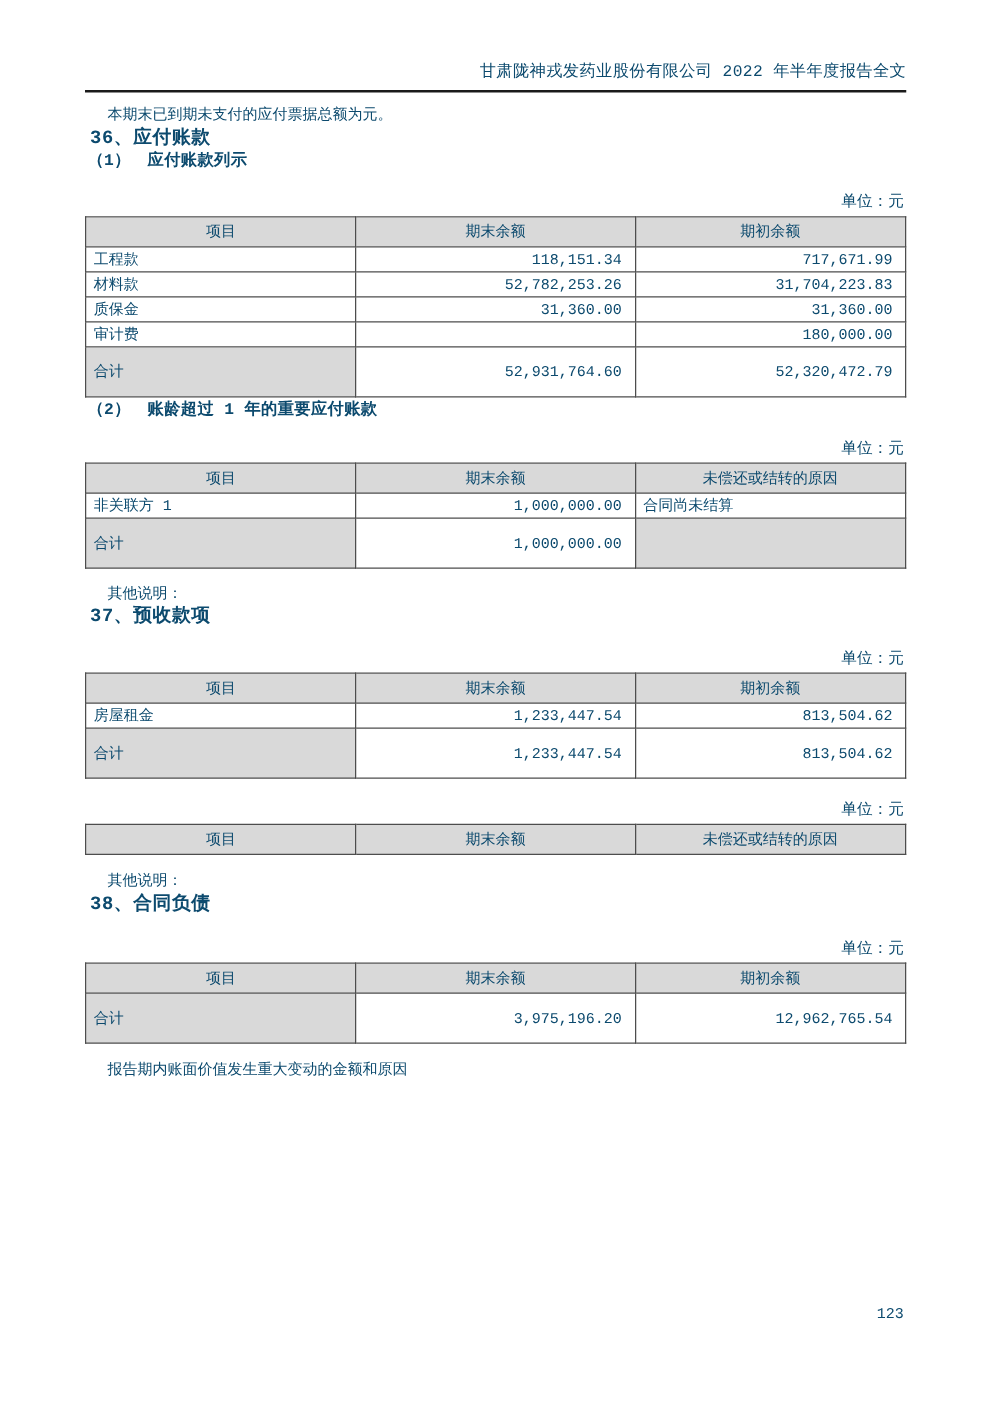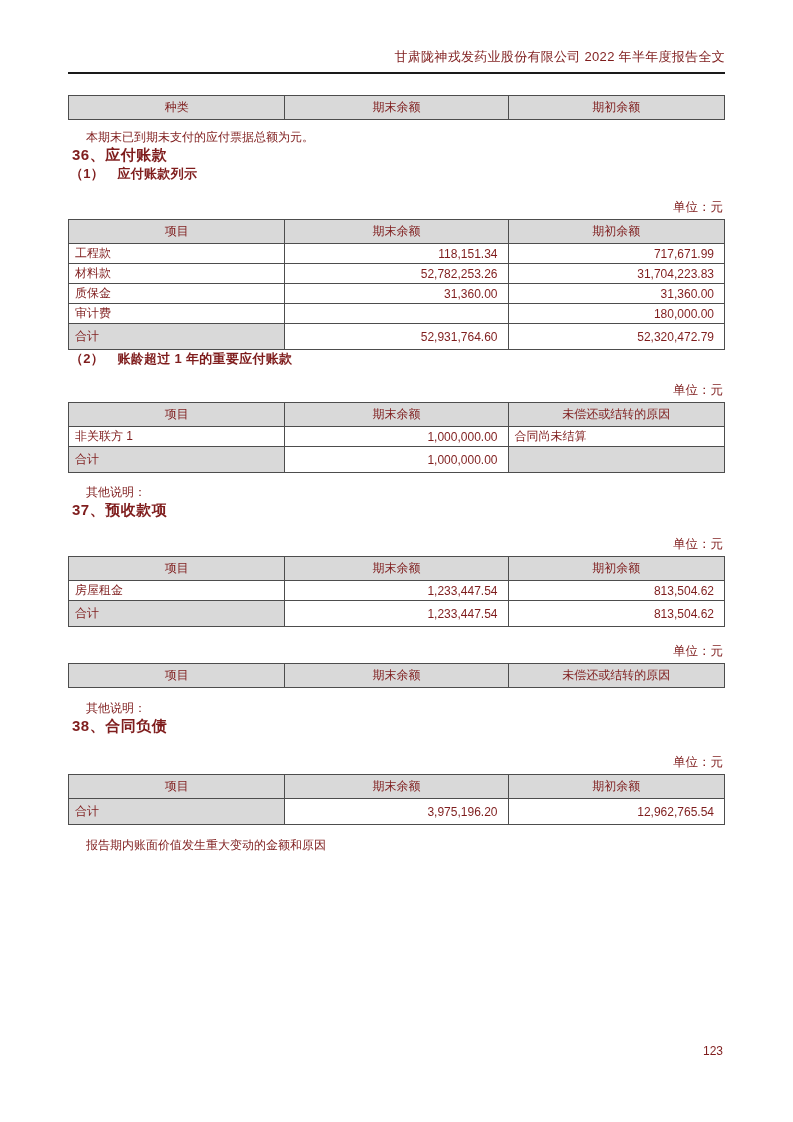--- a/index.html
+++ b/index.html
@@ -2,22 +2,22 @@
 <html><head>
 <meta charset="utf-8">
 <style>
   * { box-sizing: border-box; }
   html, body { margin: 0; padding: 0; background: #ffffff; }
   .page {
     position: relative;
     width: 793px; height: 1122px;
     margin: 0 auto;
     background: #ffffff;
-    color: #7f1d1d;
-    font-family: Liberation Sans, sans-serif;
+    color: #0c4a6e;
+    font-family: Liberation Mono, monospace;
     overflow: hidden;
   }
   .content { position: absolute; left: 68px; right: 68px; top: 48px; }
 
   .doc-header {
     text-align: right;
     font-size: 13px;
     letter-spacing: 0.3px;
     padding-bottom: 6px;
     border-bottom: 2px solid #1a1a1a;
@@ -44,21 +44,21 @@
     background: #d9d9d9;
     font-weight: 400;
     text-align: center;
     height: 24px;
   }
   .tbl td { height: 19px; }
   .tbl td.num { text-align: right; padding-right: 10px; }
   .tbl td.lbl { text-align: left; }
   .tbl td.reason { text-align: left; }
   .tbl td.gray { background: #d9d9d9; }
-  .tbl tr.total td { height: 26px; }
+  .tbl tr.total td { height: 40px; }
 
   .note { font-size: 12px; margin: 0 0 0 18px; }
   h2.sec { font-size: 15px; font-weight: 700; margin: 0 0 0 4px; letter-spacing: 0.5px; }
   h3.sub { font-size: 13px; font-weight: 700; margin: 0 0 0 2px; letter-spacing: 0.3px; }
   .unit { text-align: right; font-size: 12.5px; margin-bottom: 3px; padding-right: 2px; }
   .pagenum { position: absolute; right: 70px; bottom: 64px; font-size: 12px; margin-left: 24px; }
 
   .mt9  { margin-top: 9px; }
   .mt11 { margin-top: 11px; }
   .mt12 { margin-top: 12px; }
@@ -75,34 +75,20 @@
 </head>
 <body>
 
 <div class="page">
   <div class="content">
 
     <div class="doc-header">
       <span>甘肃陇神戎发药业股份有限公司 2022 年半年度报告全文</span>
     </div>
 
-    <table class="tbl mt21">
-      <colgroup>
-          <col class="c1">
-          <col class="c2">
-          <col class="c3">
-        </colgroup>
-      <tbody>
-      <tr>
-        <th>种类</th>
-        <th>期末余额</th>
-        <th>期初余额</th>
-      </tr>
-      </tbody>
-    </table>
 
     <p class="note mt9">本期末已到期未支付的应付票据总额为元。</p>
 
     <h2 class="sec mt26">36、应付账款</h2>
     <h3 class="sub mt20">（1）　应付账款列示</h3>
     <div class="unit mt16">单位：元</div>
 
     <table class="tbl">
       <colgroup>
           <col class="c1">

